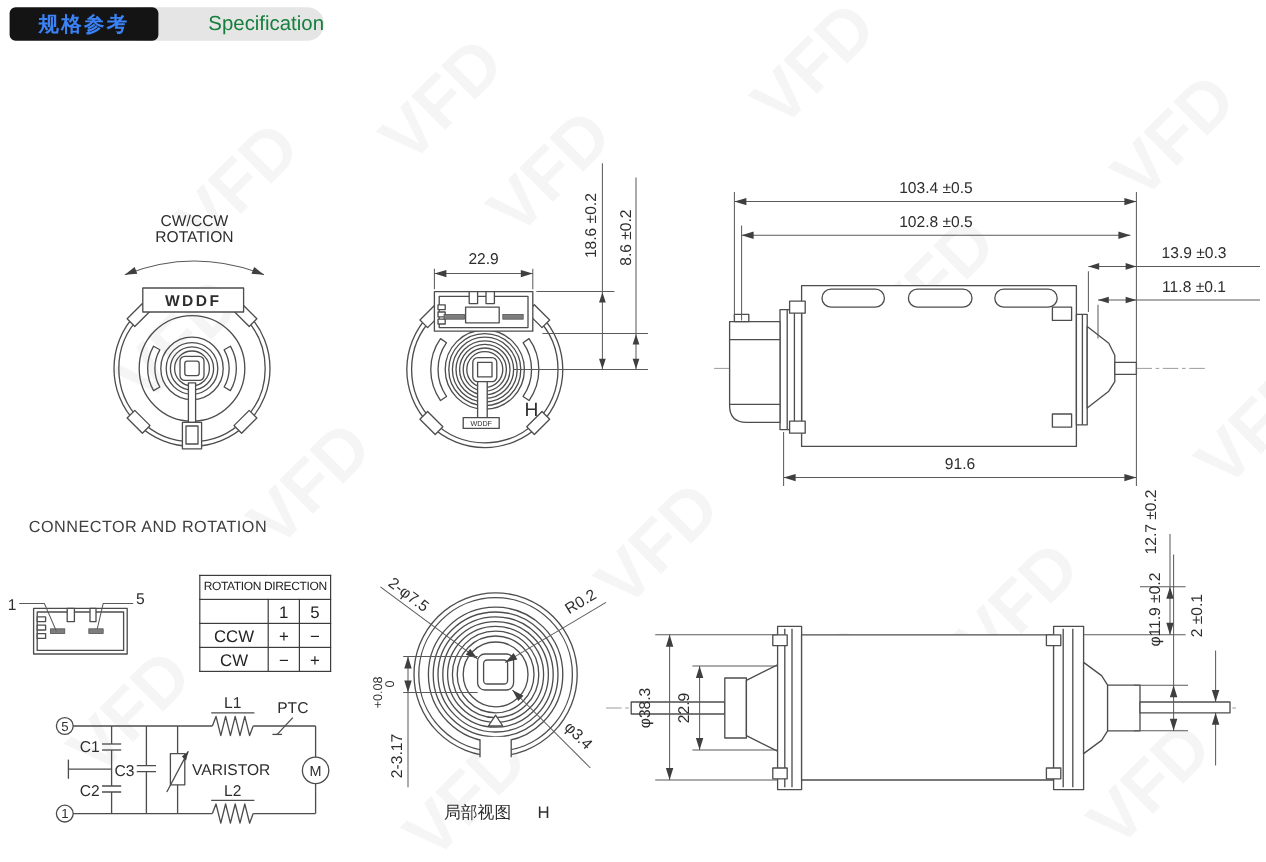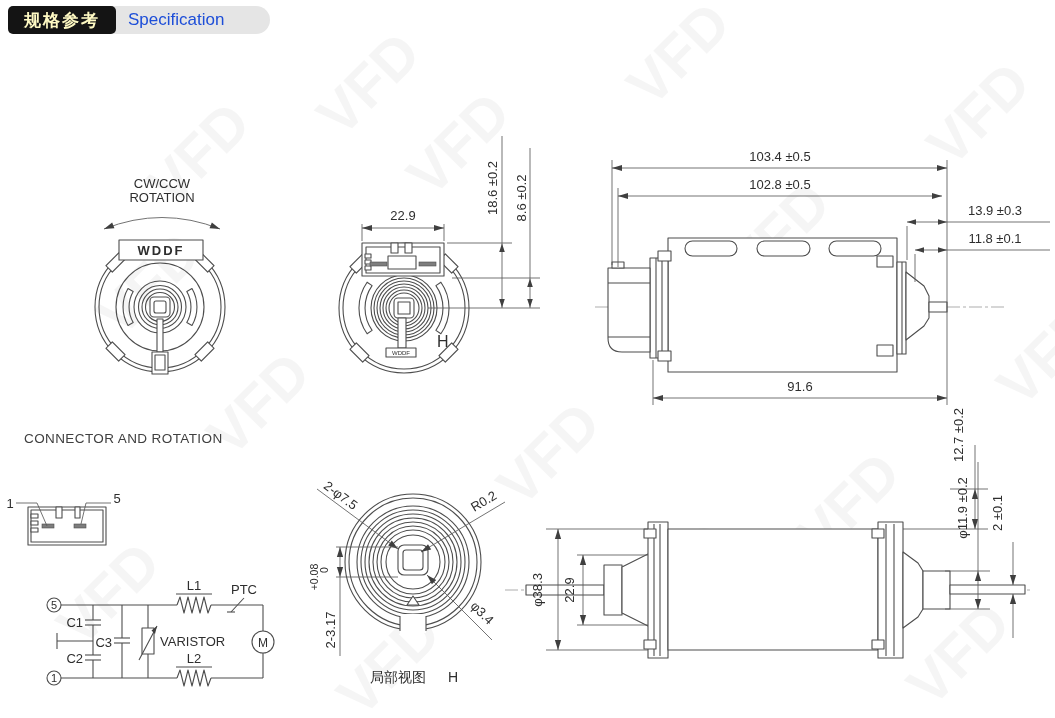--- a/index.html
+++ b/index.html
@@ -14,24 +14,24 @@
   .pin{fill:#7d7d7d;stroke:#4d4d4d;stroke-width:.6;}
   .d{fill:none;stroke:#5a5a5a;stroke-width:.85;}
   .cl{fill:none;stroke:#8a8a8a;stroke-width:.7;stroke-dasharray:13 3 3 3;}
   .ah{fill:#3f3f3f;stroke:none;}
   .t13{font-size:13px;} .t12{font-size:12px;} .t11{font-size:11px;}
   .t10{font-size:10.5px;} .t16{font-size:16px;} .t14{font-size:14px;} .t6{font-size:6px;}
   .mid{text-anchor:middle;} .end{text-anchor:end;}
   .bold{font-weight:bold;}
   
   .hdr-pill{position:absolute;left:102px;top:6px;width:168px;height:28px;background:#e5e5e5;
-            border-radius:14px;display:flex;align-items:center;justify-content:flex-start;
-            padding-left:26px;box-sizing:border-box;font-size:17px;color:#1d4ed8;}
-  .hdr-black{position:absolute;left:8px;top:6px;width:108px;height:28px;background:#141414;
-            border-radius:5px;color:#fef9c3;display:flex;align-items:center;justify-content:center;
+            border-radius:14px;display:flex;align-items:center;justify-content:flex-end;
+            padding-left:26px;box-sizing:border-box;font-size:17px;color:#15803d;}
+  .hdr-black{position:absolute;left:8px;top:6px;width:124px;height:28px;background:#141414;
+            border-radius:5px;color:#3b82f6;display:flex;align-items:center;justify-content:center;
             font-size:17px;font-weight:bold;letter-spacing:2px;}
   .section-heading{position:absolute;left:24px;top:431px;font-size:13.5px;color:#404040;
             letter-spacing:.4px;}
   
   .rot-table{position:absolute;left:166px;top:479px;border-collapse:collapse;table-layout:fixed;}
   .rot-table td{border:1.3px solid #3c3c3c;text-align:center;vertical-align:middle;
             color:#222;height:19px;padding:0;font-size:14px;}
   .rot-table .th{font-size:10px;letter-spacing:-0.3px;}
   .c1{width:56px;} .c2{width:25px;} .c3{width:25px;}
 </style>
@@ -336,14 +336,36 @@
 
   <div class="hdr-pill">
     <span>Specification</span>
   </div>
   <div class="hdr-black">
     <span>规格参考</span>
   </div>
 
   <div class="section-heading">CONNECTOR AND ROTATION</div>
 
+  <table class="rot-table">
+    <tbody>
+        <tr>
+          <td colspan="3" class="th">ROTATION DIRECTION</td>
+        </tr>
+    <tr>
+      <td class="c1"></td>
+      <td class="c2">1</td>
+      <td class="c3">5</td>
+    </tr>
+    <tr>
+      <td>CCW</td>
+      <td>+</td>
+      <td>−</td>
+    </tr>
+    <tr>
+      <td>CW</td>
+      <td>−</td>
+      <td>+</td>
+    </tr>
+  </tbody>
+    </table>
 
 </div>
 
 </body></html>

